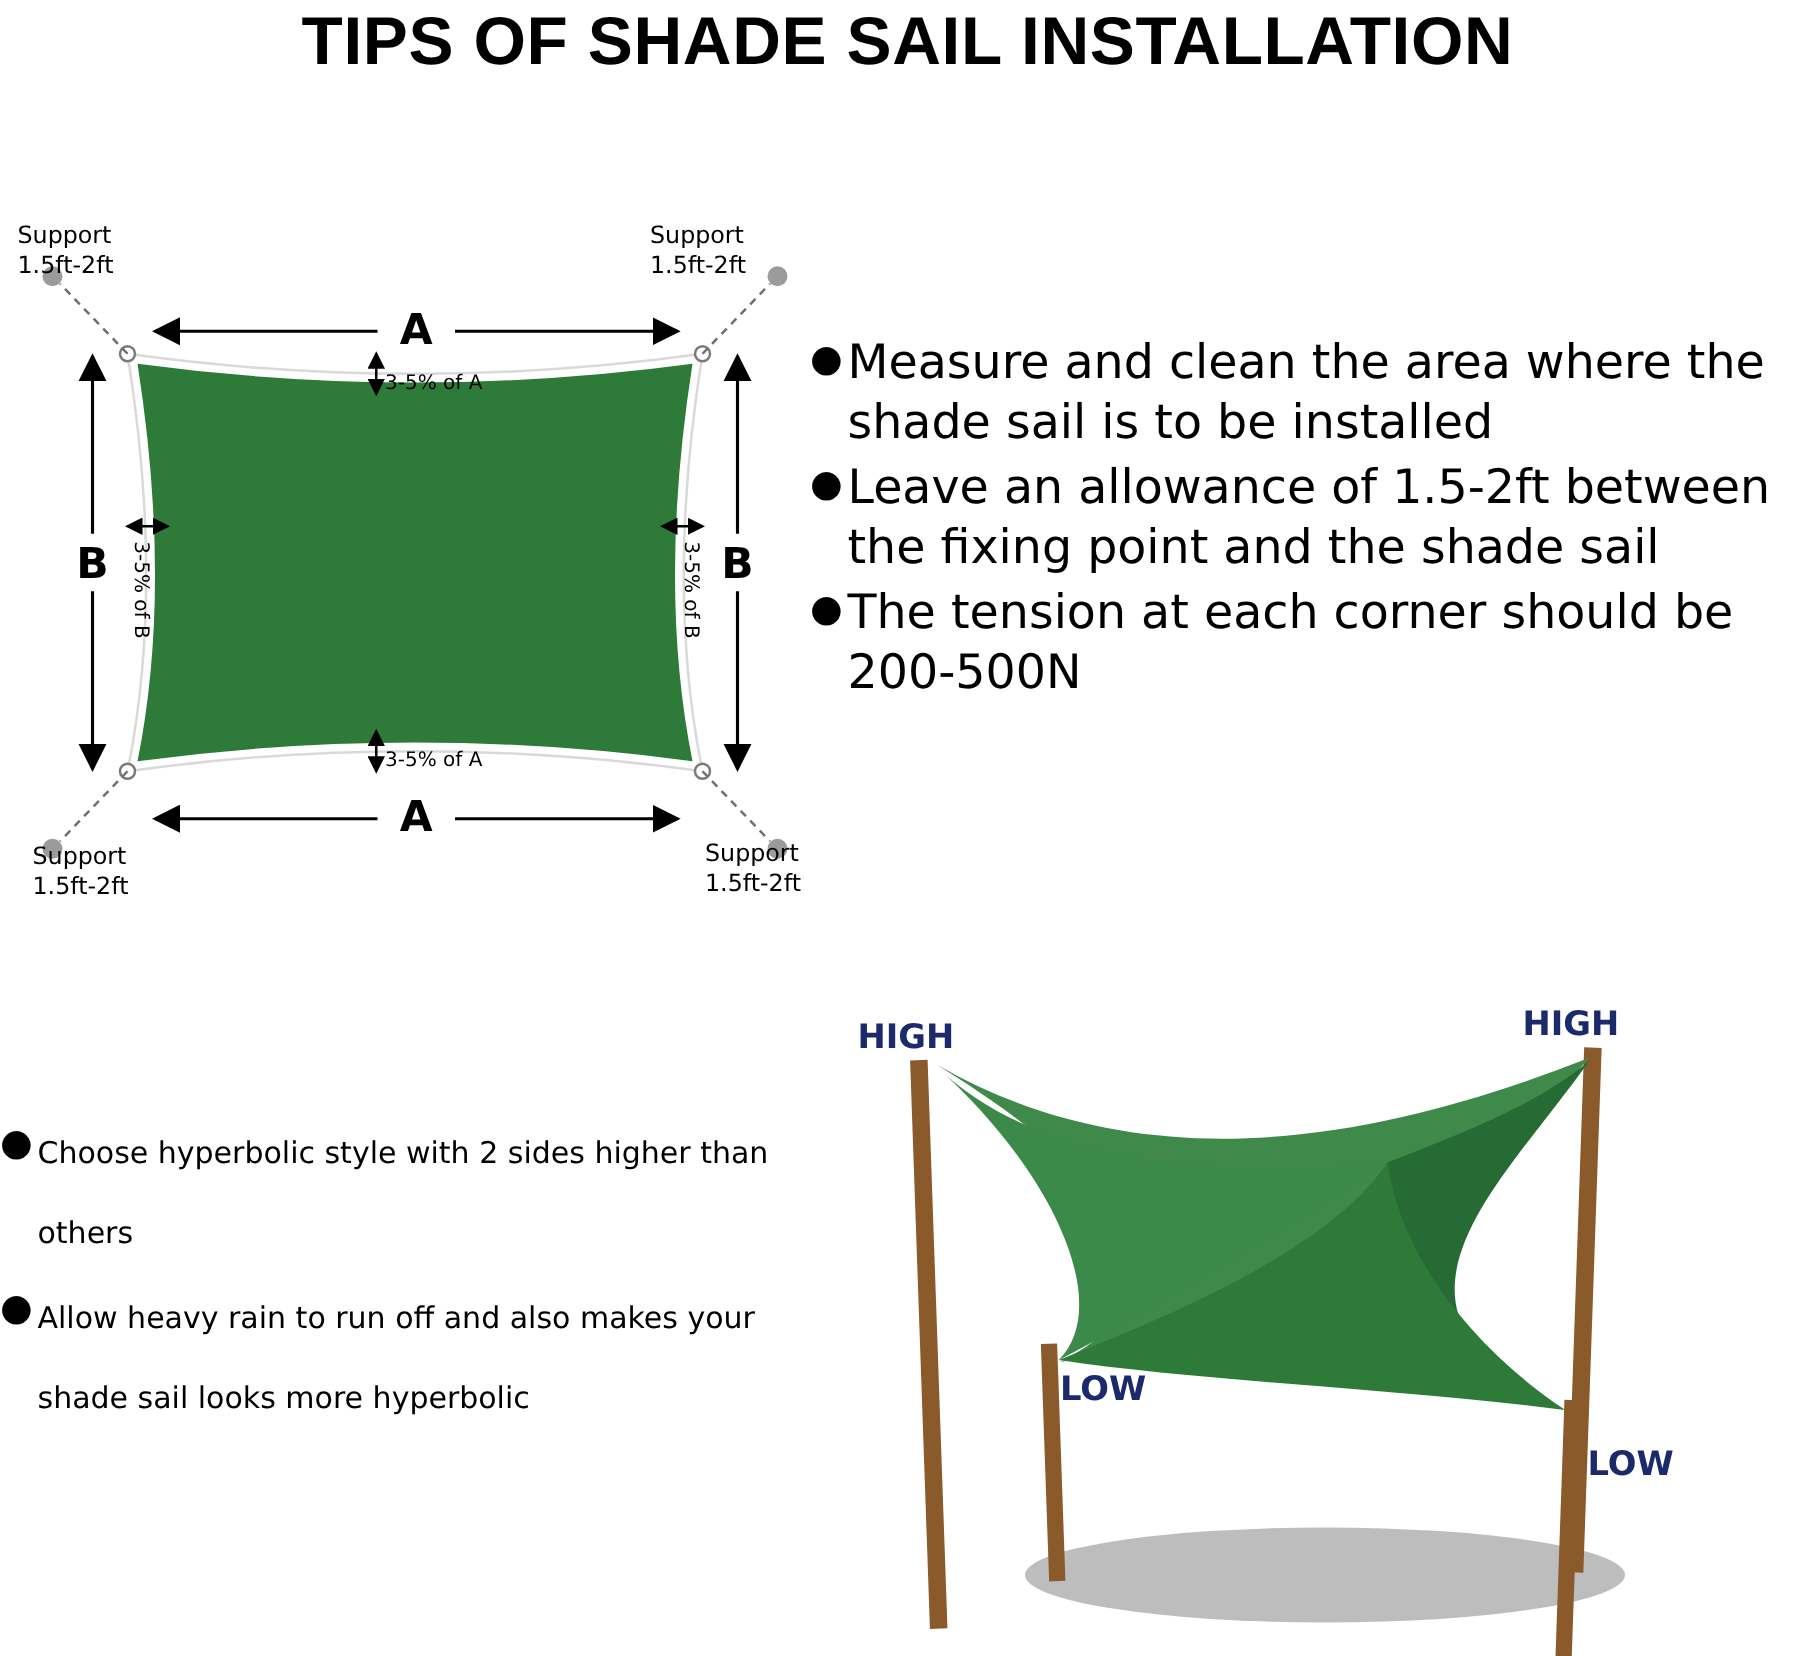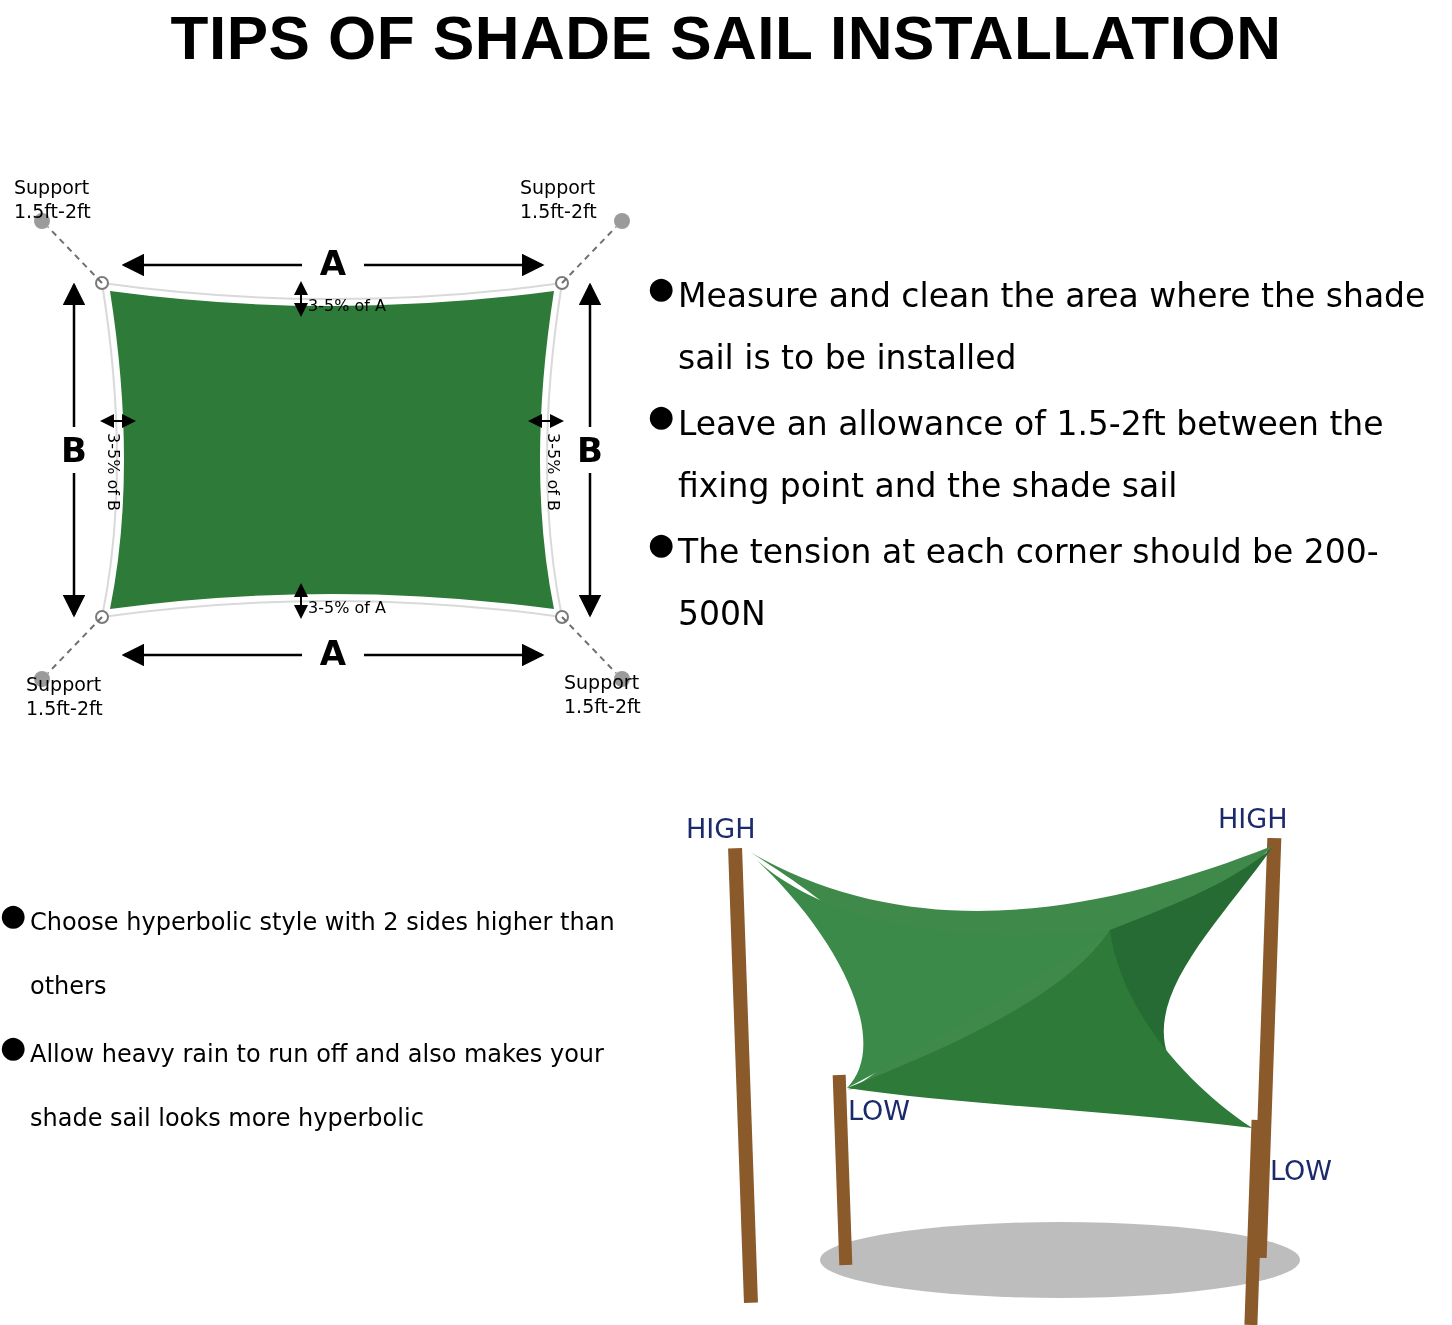--- a/index.html
+++ b/index.html
@@ -16,21 +16,21 @@
     overflow: hidden;
   }
   #page-title {
     position: absolute;
     top: 2px;
     left: 0;
     width: 1452px;
     text-align: center;
     font-family: "Liberation Sans", sans-serif;
     font-weight: bold;
-    font-size: 62px;
+    font-size: 54px;
     letter-spacing: 0.5px;
     color: #000;
     white-space: nowrap;
   }
 
   
   #diagram-top {
     position: absolute;
     left: 2px;
     top: 165px;
@@ -54,22 +54,22 @@
   .bullet-dot {
     flex: 0 0 auto;
     width: 30px;
     font-size: 30px;
     line-height: 46px;
     color: #000;
     text-align: left;
   }
   .bullet-text {
     font-family: "DejaVu Sans", sans-serif;
-    font-size: 33px;
-    line-height: 62px;
+    font-size: 38px;
+    line-height: 48px;
     color: #000;
   }
 
   
   #tips-list-bottom {
     position: absolute;
     left: 0px;
     top: 890px;
     width: 630px;
   }
@@ -81,20 +81,21 @@
     line-height: 50px;
   }
 
   
   #diagram-bottom {
     position: absolute;
     left: 640px;
     top: 790px;
     width: 812px;
     height: 535px;
+    font-weight: bold;
   }
   #diagram-bottom svg { display:block; }
 
   .lbl { font-family:"DejaVu Sans", sans-serif; fill:#000; }
   .lbl-support { font-size:19px; }
   .lbl-AB { font-size:34px; font-weight:bold; }
   .lbl-pct { font-size:16px; }
   .lbl-hl { font-family:"DejaVu Sans", sans-serif; font-size:27px; fill:#1b2a6b; }
 </style>
 </head>

